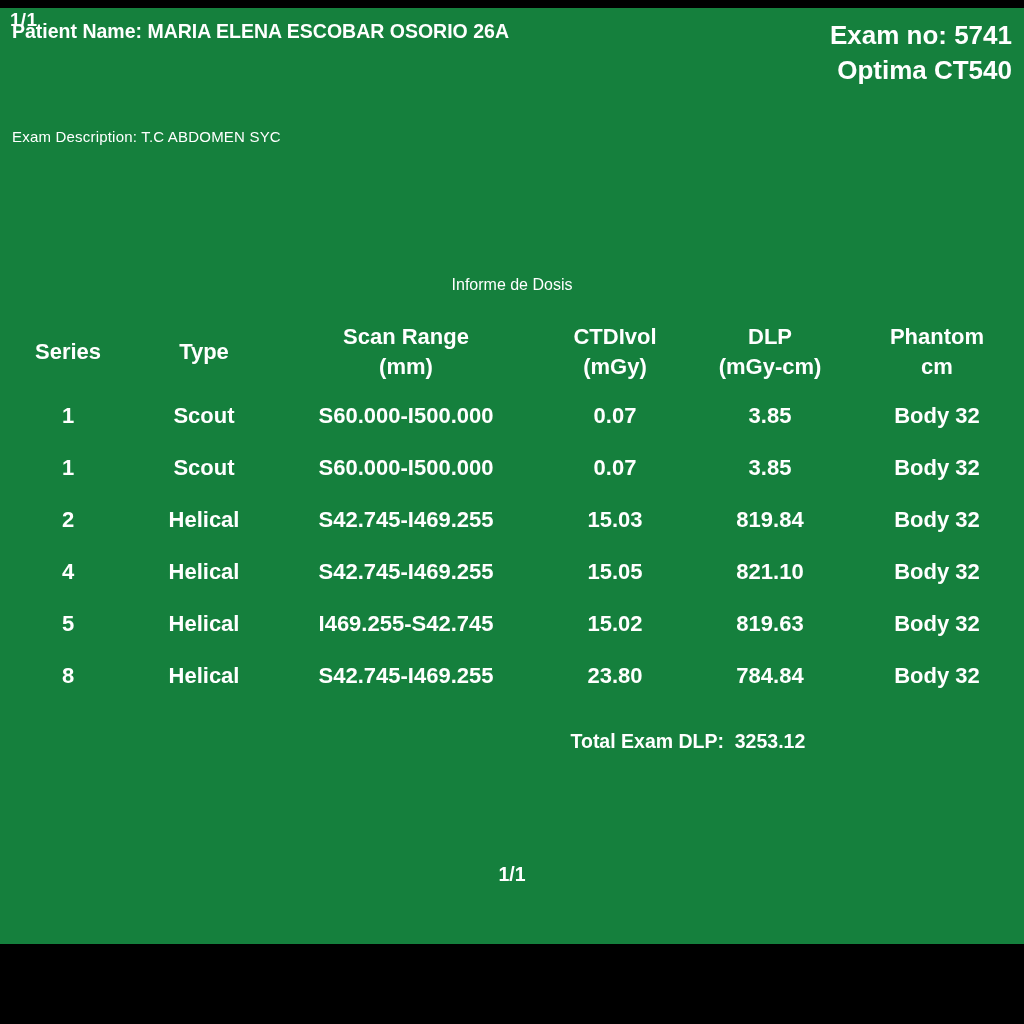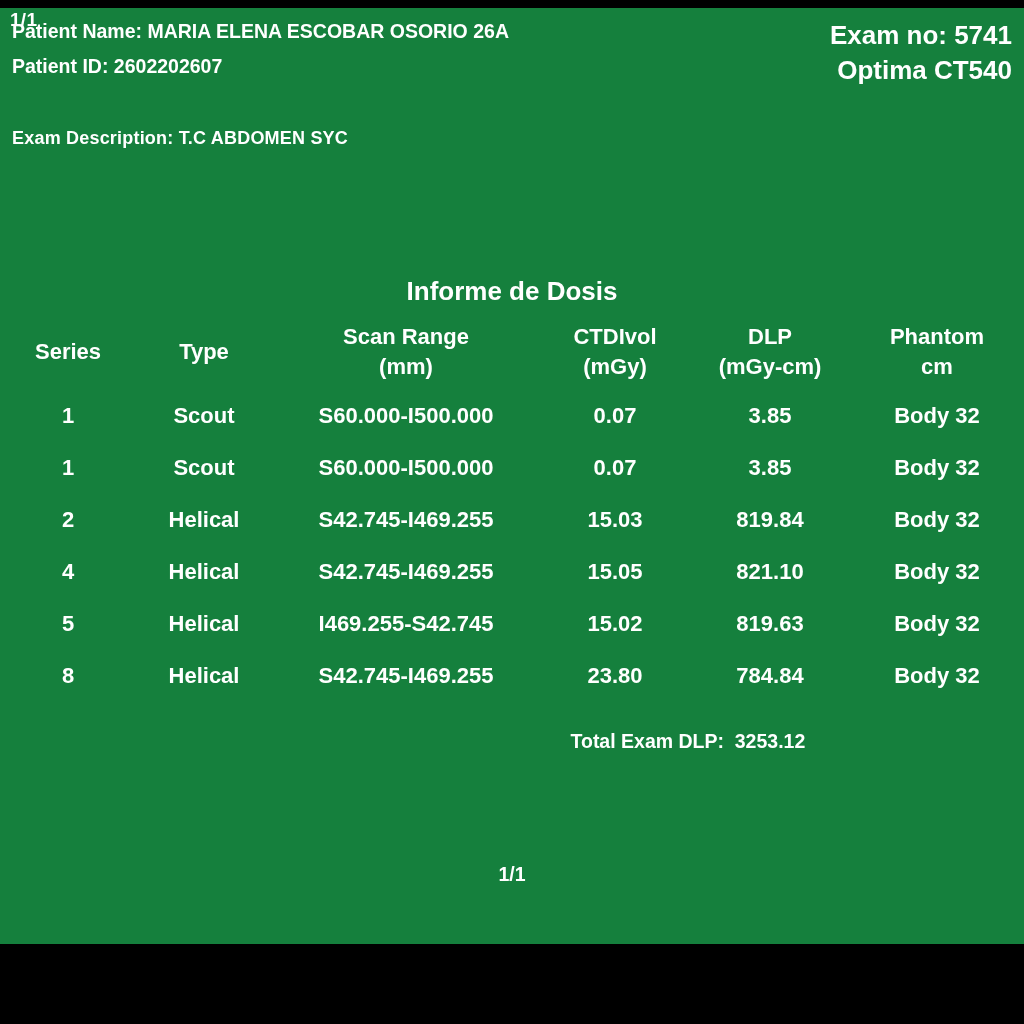--- a/index.html
+++ b/index.html
@@ -60,35 +60,35 @@
     right: 0;
     top: 0;
     font-size: 26px;
     font-weight: bold;
     white-space: nowrap;
   }
   .hdr-desc {
     position: absolute;
     left: 0;
     top: 108px;
-    font-size: 18px;
-    font-weight: bold;
+    font-size: 15px;
+    font-weight: normal;
     letter-spacing: 0.2px;
     white-space: nowrap;
   }
 
   
   .report-title {
     position: absolute;
     top: 268px;
     left: 0;
     width: 1024px;
     text-align: center;
-    font-size: 26px;
-    font-weight: bold;
+    font-size: 16px;
+    font-weight: normal;
   }
 
   
   .dose-table {
     position: absolute;
     top: 318px;
     left: 0;
     width: 1024px;
     border-collapse: collapse;
     font-size: 22px;
@@ -169,21 +169,20 @@
 <div class="page">
 
   <div class="corner-marker">1/1</div>
 
   <div class="header">
     <div class="hdr-row">
       <span class="hdr-left">Patient Name: MARIA ELENA ESCOBAR OSORIO 26A</span>
       <span class="hdr-right">Exam no: 5741</span>
     </div>
     <div class="hdr-row">
-      <span class="hdr-left">Patient ID: 2602202607</span>
       <span class="hdr-right">Optima CT540</span>
     </div>
     <div class="hdr-desc">Exam Description: T.C ABDOMEN SYC</div>
   </div>
 
   <div class="report-title">Informe de Dosis</div>
 
   <table class="dose-table">
     <thead>
       <tr>

